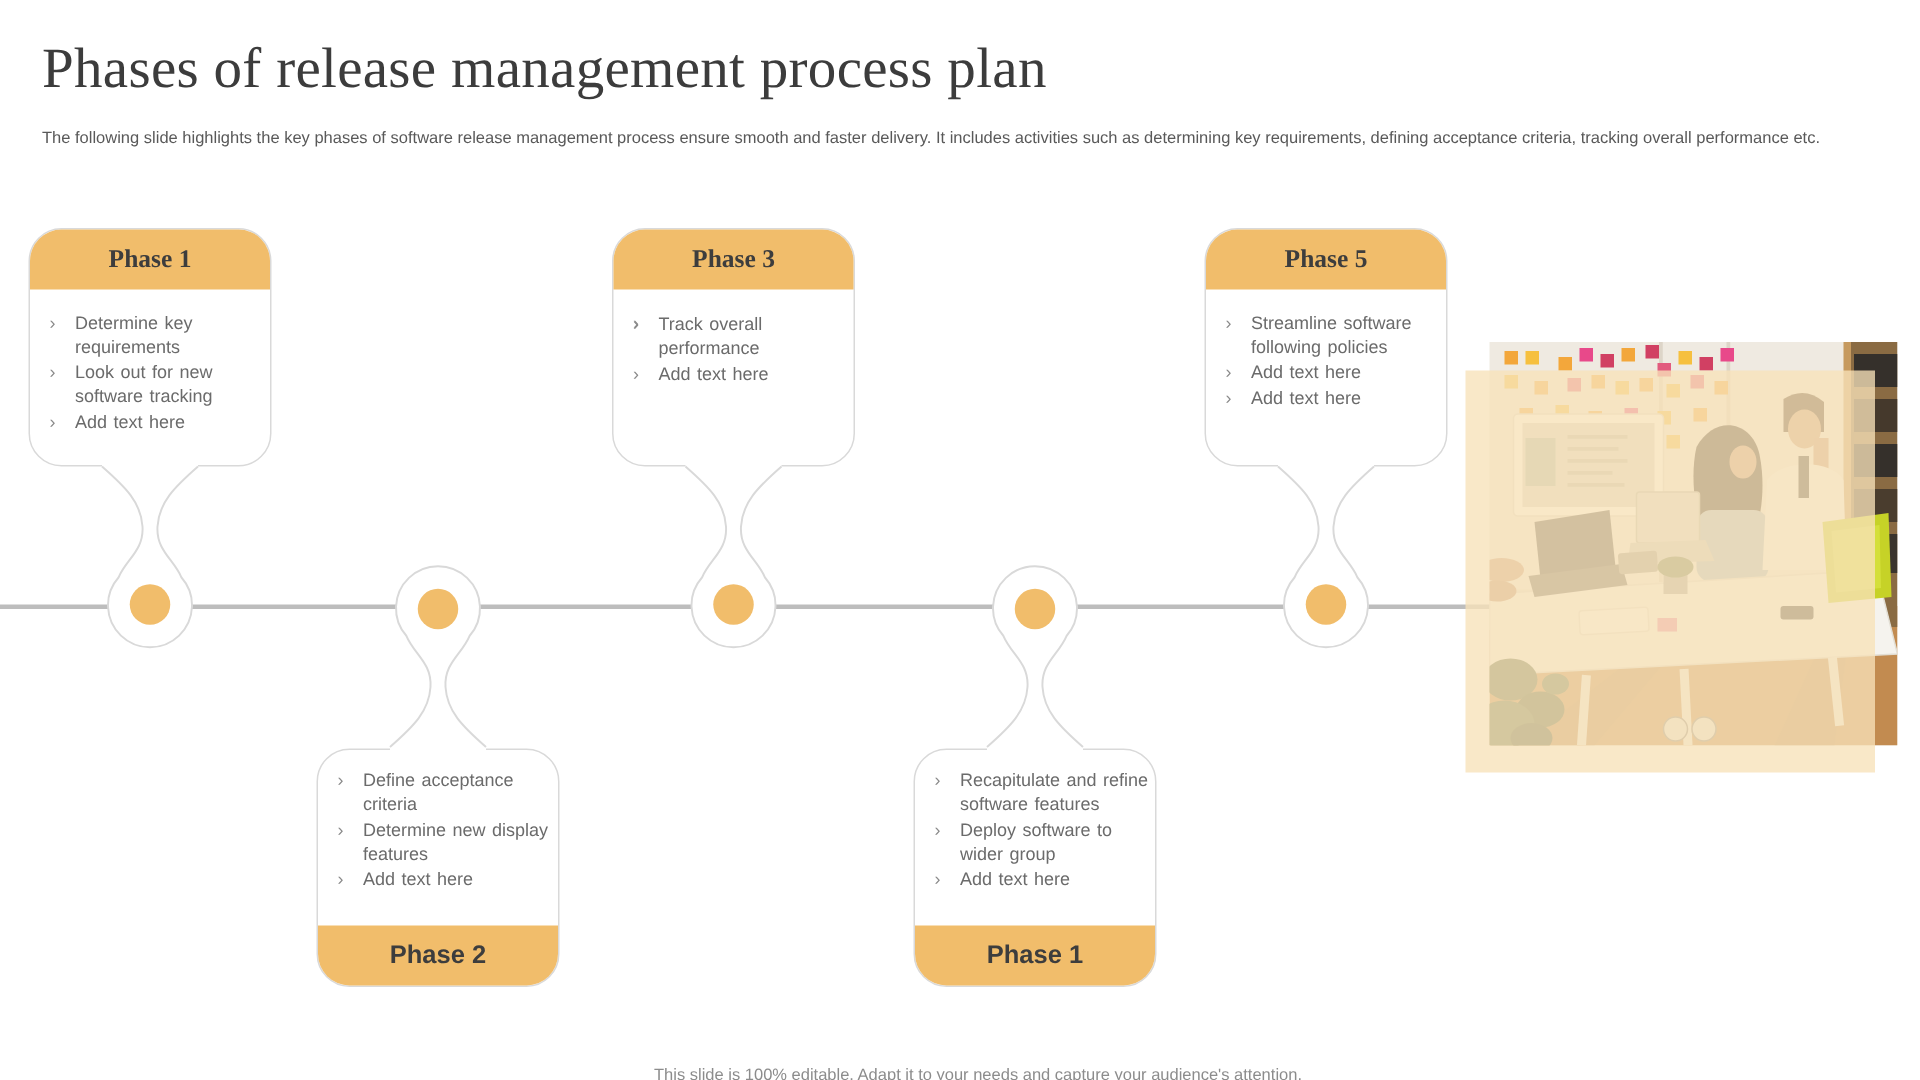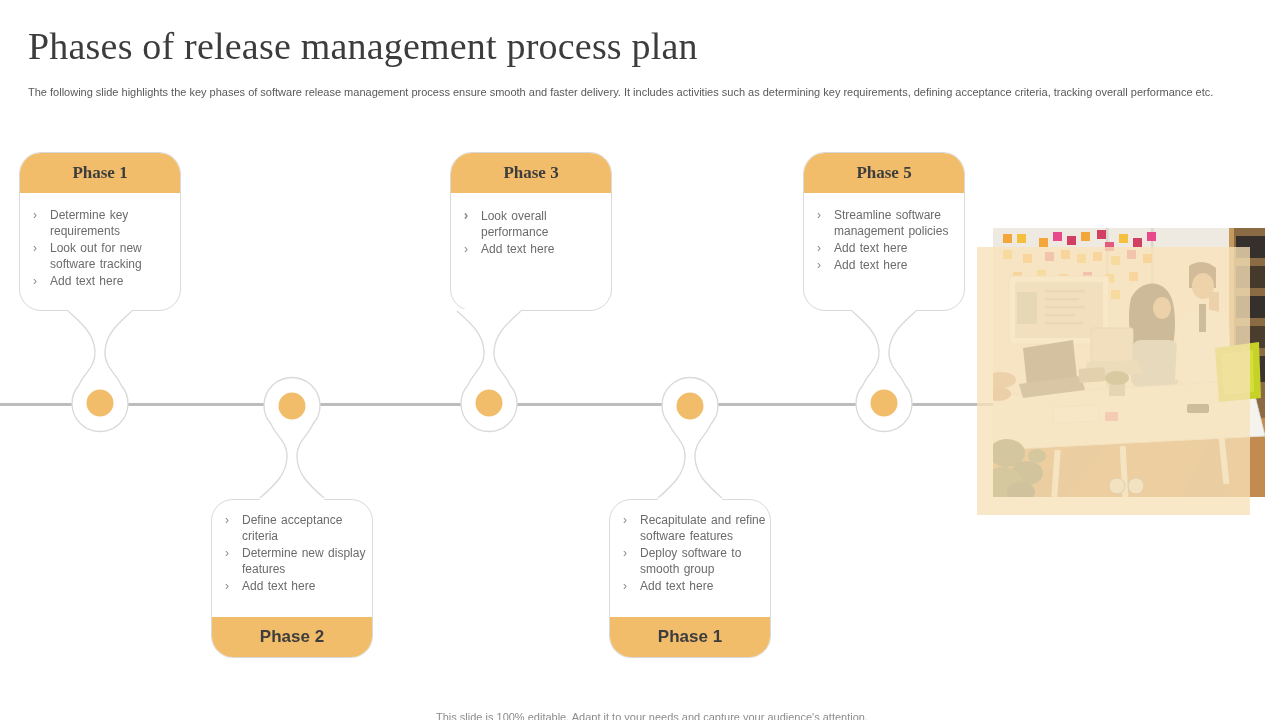--- a/index.html
+++ b/index.html
@@ -98,59 +98,59 @@
         <li><span class="marker">›</span><span>Add text here</span></li>
       </ul>
     <div class="phead">Phase 2</div>
   </div>
   <svg class="neck flip" style="left:250px;top:376px;" width="84" height="124" viewBox="0 0 84 124">
     <path class="bulbfill" d="M10 0 L10 2 C26 16 36 26 37 42 C38 58 26 64 21 76 A28 28 0 1 0 63 76 C58 64 46 58 47 42 C48 26 58 16 74 2 L74 0 Z"></path>
     <path class="bulbline" d="M10 2 C26 16 36 26 37 42 C38 58 26 64 21 76 A28 28 0 1 0 63 76 C58 64 46 58 47 42 C48 26 58 16 74 2"></path>
     <circle class="dot" cx="42" cy="94" r="13.5"></circle>
   </svg>
 
-  <div class="pcard above" style="left:408px;top:152px;margin-left:42px;">
+  <div class="pcard above" style="left:408px;top:152px;">
     <div class="phead">Phase 3</div>
     <ul class="pbody">
 
         <li><span class="marker">›</span></li>
 
-        <li><span class="marker">›</span><span>Look overall performance</span></li>
+        <li><span class="marker">›</span><span>Track overall performance</span></li>
 
         <li><span class="marker">›</span><span>Add text here</span></li>
       </ul>
   </div>
   <svg class="neck" style="left:447px;top:309px;" width="84" height="124" viewBox="0 0 84 124">
     <path class="bulbfill" d="M10 0 L10 2 C26 16 36 26 37 42 C38 58 26 64 21 76 A28 28 0 1 0 63 76 C58 64 46 58 47 42 C48 26 58 16 74 2 L74 0 Z"></path>
     <path class="bulbline" d="M10 2 C26 16 36 26 37 42 C38 58 26 64 21 76 A28 28 0 1 0 63 76 C58 64 46 58 47 42 C48 26 58 16 74 2"></path>
     <circle class="dot" cx="42" cy="94" r="13.5"></circle>
   </svg>
 
   <div class="pcard below" style="left:609px;top:499px;">
     <ul class="pbody">
 
         <li><span class="marker">›</span><span>Recapitulate and refine software features</span></li>
 
-        <li><span class="marker">›</span><span>Deploy software to smooth group</span></li>
+        <li><span class="marker">›</span><span>Deploy software to wider group</span></li>
 
         <li><span class="marker">›</span><span>Add text here</span></li>
       </ul>
     <div class="phead">Phase 1</div>
   </div>
   <svg class="neck flip" style="left:648px;top:376px;" width="84" height="124" viewBox="0 0 84 124">
     <path class="bulbfill" d="M10 0 L10 2 C26 16 36 26 37 42 C38 58 26 64 21 76 A28 28 0 1 0 63 76 C58 64 46 58 47 42 C48 26 58 16 74 2 L74 0 Z"></path>
     <path class="bulbline" d="M10 2 C26 16 36 26 37 42 C38 58 26 64 21 76 A28 28 0 1 0 63 76 C58 64 46 58 47 42 C48 26 58 16 74 2"></path>
     <circle class="dot" cx="42" cy="94" r="13.5"></circle>
   </svg>
 
   <div class="pcard above" style="left:803px;top:152px;justify-content:flex-end;">
     <div class="phead">Phase 5</div>
     <ul class="pbody">
 
-        <li><span class="marker">›</span><span>Streamline software management policies</span></li>
+        <li><span class="marker">›</span><span>Streamline software following policies</span></li>
 
         <li><span class="marker">›</span><span>Add text here</span></li>
 
         <li><span class="marker">›</span><span>Add text here</span></li>
       </ul>
   </div>
   <svg class="neck" style="left:842px;top:309px;" width="84" height="124" viewBox="0 0 84 124">
     <path class="bulbfill" d="M10 0 L10 2 C26 16 36 26 37 42 C38 58 26 64 21 76 A28 28 0 1 0 63 76 C58 64 46 58 47 42 C48 26 58 16 74 2 L74 0 Z"></path>
     <path class="bulbline" d="M10 2 C26 16 36 26 37 42 C38 58 26 64 21 76 A28 28 0 1 0 63 76 C58 64 46 58 47 42 C48 26 58 16 74 2"></path>
     <circle class="dot" cx="42" cy="94" r="13.5"></circle>

